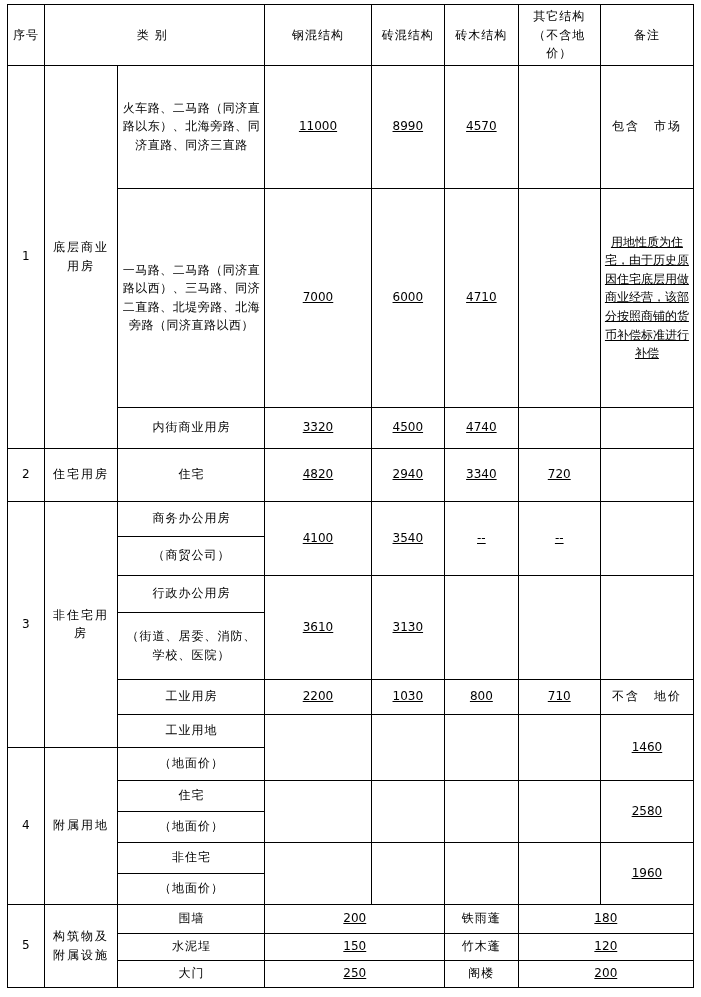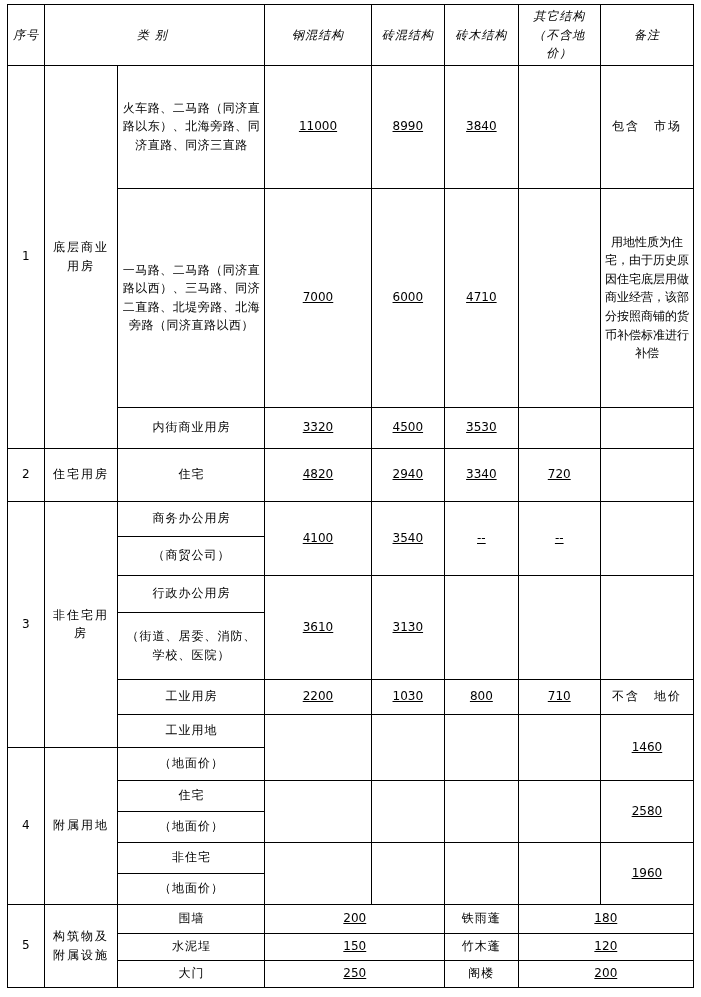--- a/index.html
+++ b/index.html
@@ -31,21 +31,20 @@
     vertical-align: middle;
     font-weight: normal;
     padding: 2px 3px;
     line-height: 1.55;
     font-size: 12px;
   }
   .hdr td {
     font-weight: bold;
     font-size: 13px;
     letter-spacing: 1px;
-    font-style: italic;
   }
   .hdr .wide-label {
     letter-spacing: 6px;
   }
   .idx {
     font-weight: bold;
     font-size: 13px;
   }
   .cat {
     font-size: 13px;
@@ -74,20 +73,21 @@
     letter-spacing: 0.5px;
     padding: 5px 6px;
   }
   .note-sp {
     letter-spacing: 2px;
   }
   .tall-note {
     font-size: 12px;
     line-height: 1.8;
     padding: 4px 5px;
+    text-decoration: underline;
   }
   .c-idx { width: 34px; }
   .c-cat { width: 68px; }
   .c-sub { width: 136px; }
   .c-n1 { width: 98px; }
   .c-n2 { width: 68px; }
   .c-n3 { width: 68px; }
   .c-n4 { width: 76px; }
   .c-note { width: 86px; }
   .blank { }
@@ -118,37 +118,37 @@
         <td>其它结构（不含地价）</td>
         <td>备注</td>
       </tr>
 
       <tr>
         <td class="idx" rowspan="3">1</td>
         <td class="cat" rowspan="3">底层商业用房</td>
         <td class="desc" style="height:118px">火车路、二马路（同济直路以东）、北海旁路、同济直路、同济三直路</td>
         <td class="num">11000</td>
         <td class="num">8990</td>
-        <td class="num">3840</td>
+        <td class="num">4570</td>
         <td class="num blank"></td>
         <td class="note note-sp">包含　市场</td>
       </tr>
       <tr>
         <td class="desc" style="height:214px">一马路、二马路（同济直路以西）、三马路、同济二直路、北堤旁路、北海旁路（同济直路以西）</td>
         <td class="num">7000</td>
         <td class="num">6000</td>
         <td class="num">4710</td>
         <td class="num blank"></td>
         <td class="tall-note">用地性质为住宅，由于历史原因住宅底层用做商业经营，该部分按照商铺的货币补偿标准进行补偿</td>
       </tr>
       <tr>
         <td class="subcat" style="height:36px">内街商业用房</td>
         <td class="num">3320</td>
         <td class="num">4500</td>
-        <td class="num">3530</td>
+        <td class="num">4740</td>
         <td class="num blank"></td>
         <td class="note blank"></td>
       </tr>
 
       <tr>
         <td class="idx">2</td>
         <td class="cat">住宅用房</td>
         <td class="subcat" style="height:48px">住宅</td>
         <td class="num">4820</td>
         <td class="num">2940</td>

